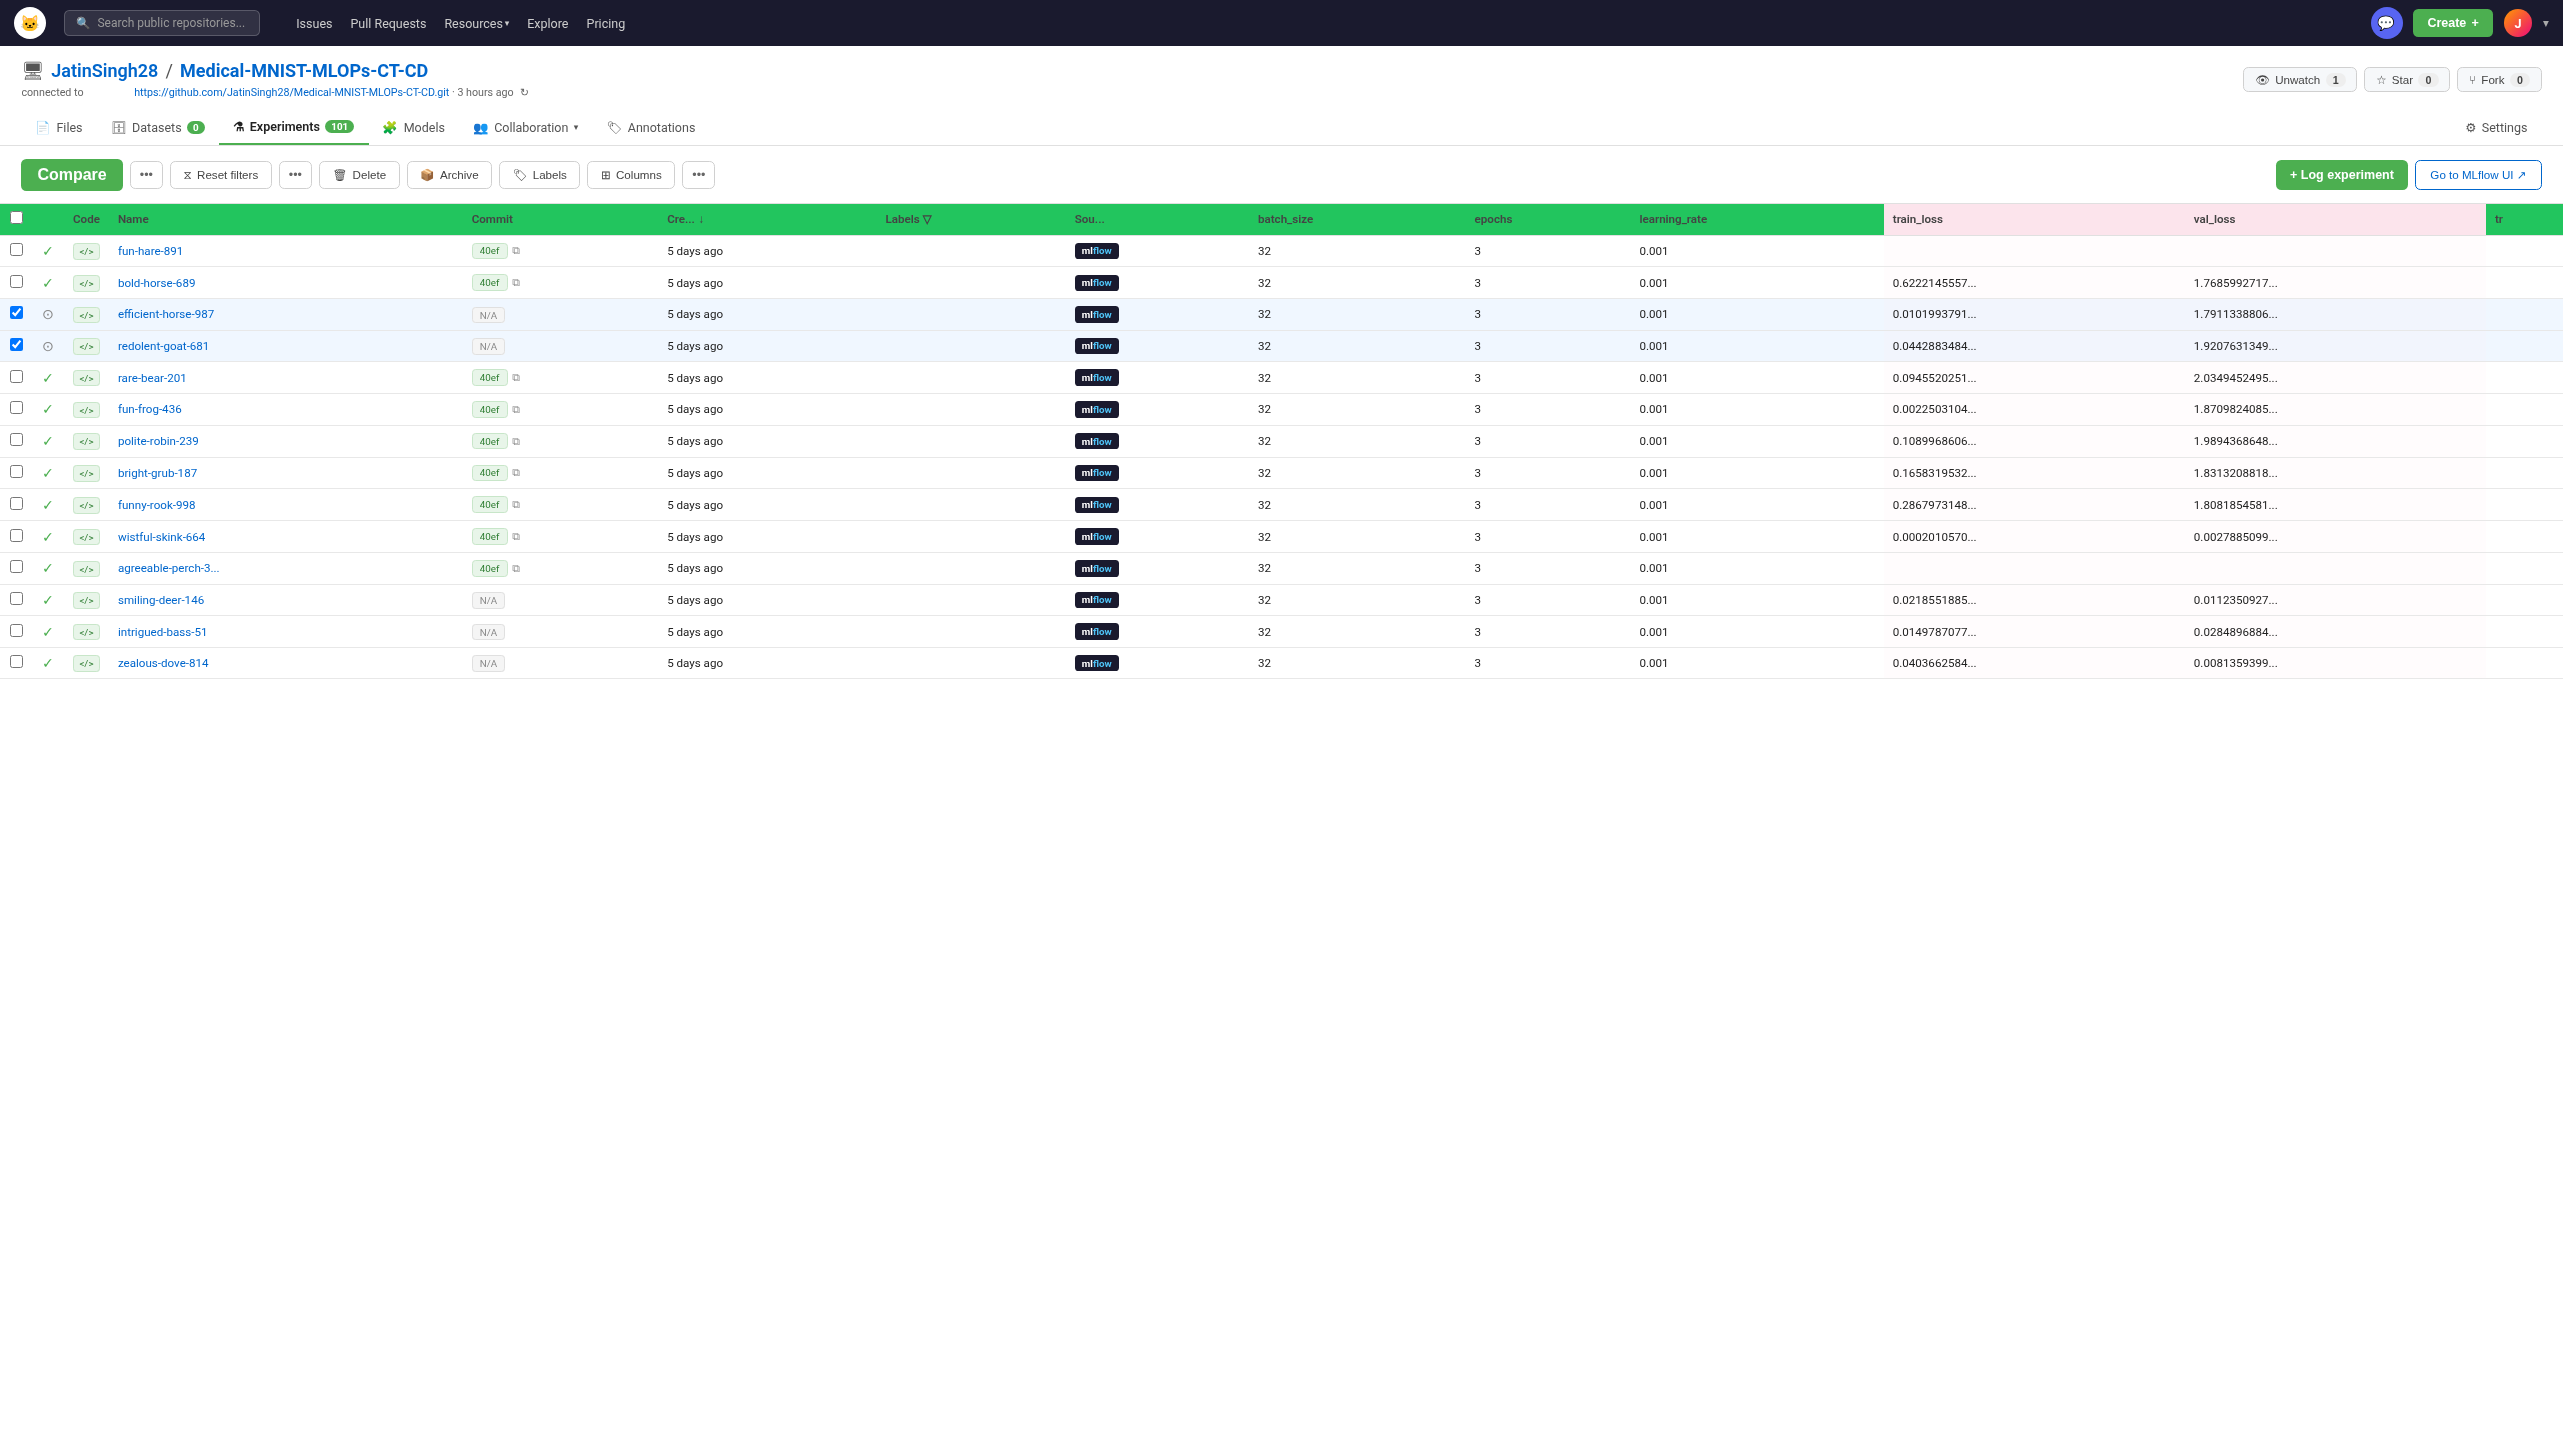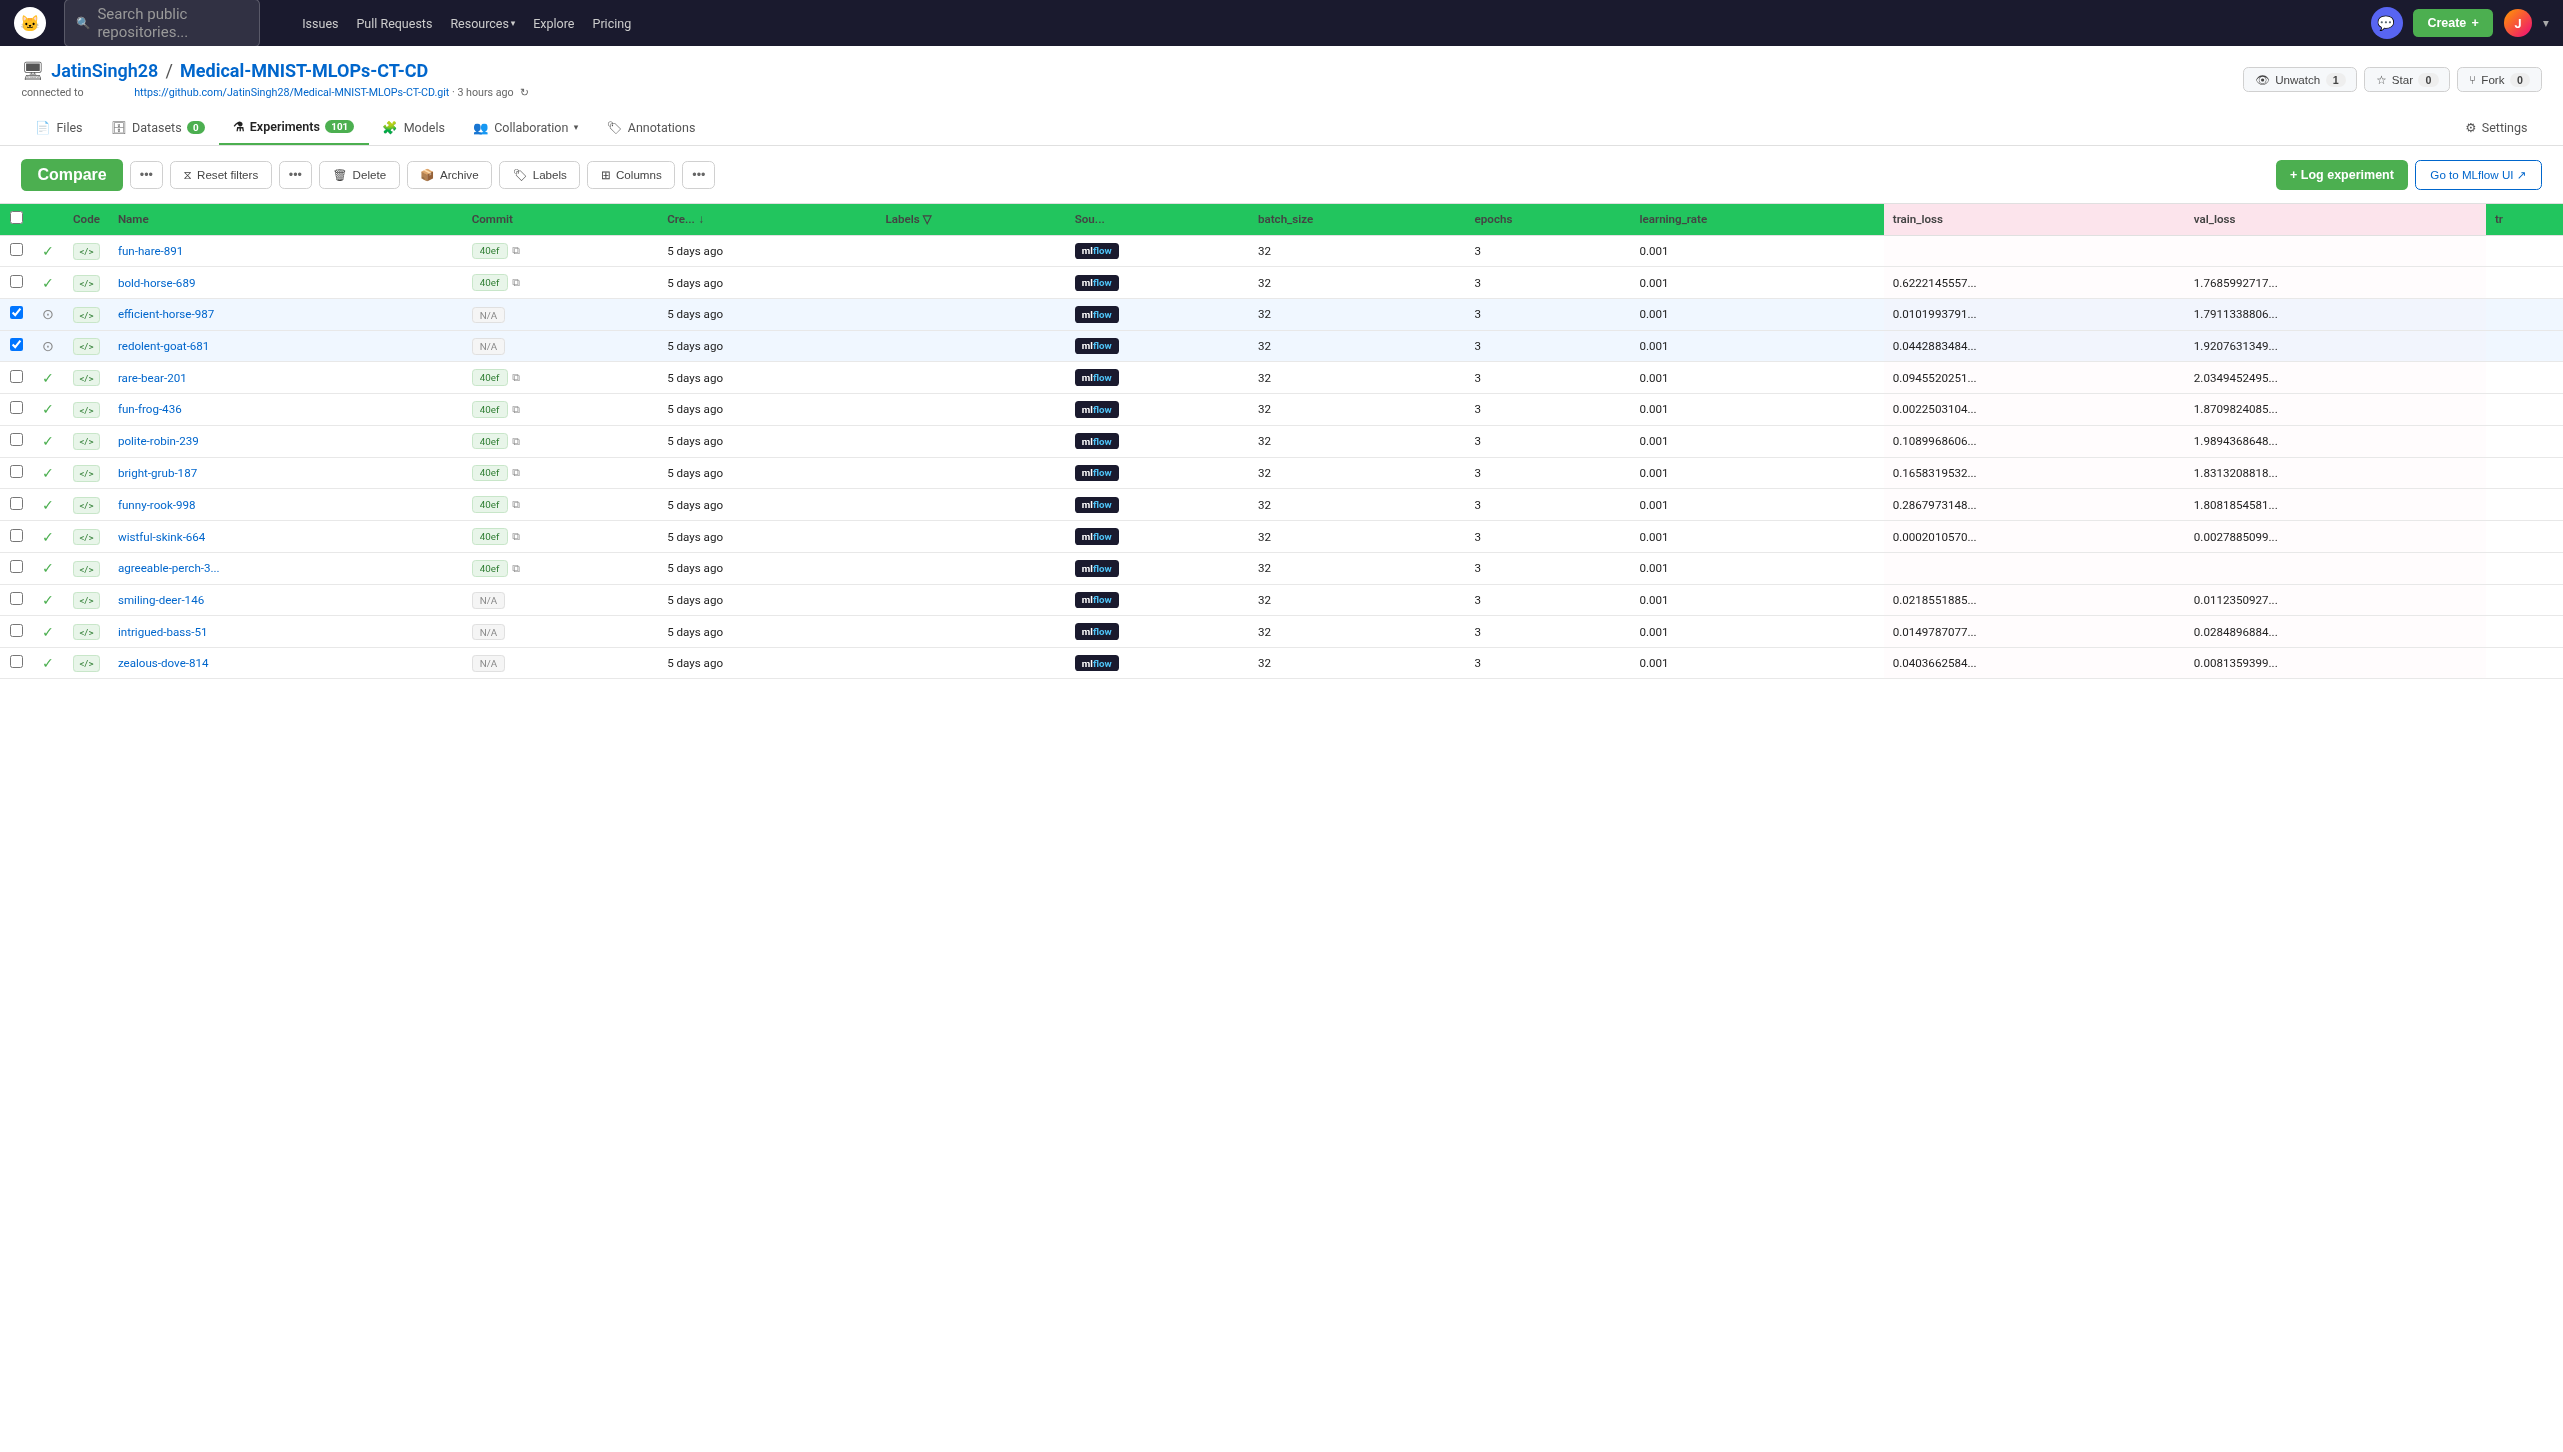--- a/index.html
+++ b/index.html
@@ -2,21 +2,21 @@
 <html style="font-size:14.2px"><head>
   <meta charset="utf-8">
   <style>
     * { box-sizing: border-box; margin: 0; padding: 0; }
     body { font-family: -apple-system, BlinkMacSystemFont, 'Segoe UI', Roboto, sans-serif; font-size: 11.6px; background: #fff; color: #222; overflow-x: hidden; }
 
     
     .top-nav { background: #1a1a2e; display: flex; align-items: center; padding: 0 14.2px; height: 46px; gap: 18px; }
     .top-nav-logo { width: 32px; height: 32px; background: #fff; border-radius: 50%; display: flex; align-items: center; justify-content: center; font-size: 16px; flex-shrink: 0; }
     .top-nav-search { background: rgba(255,255,255,0.1); border: 0.9px solid rgba(255,255,255,0.2); border-radius: 5.3px; padding: 5.3px 10.7px; color: #aaa; display: flex; align-items: center; gap: 7.1px; width: 196px; font-size: 11.6px; cursor: text; }
-    .top-nav-links { display: flex; gap: 18px; margin-left: 24px; }
+    .top-nav-links { display: flex; gap: 18px; margin-left: 18px; }
     .top-nav-links a { color: #ccc; text-decoration: none; font-size: 12.5px; }
     .top-nav-right { margin-left: auto; display: flex; align-items: center; gap: 10.7px; }
     .discord-btn { width: 32px; height: 32px; background: #5865f2; border-radius: 50%; display: flex; align-items: center; justify-content: center; color: #fff; font-size: 14.2px; cursor: pointer; }
     .create-btn { background: #4caf50; color: #fff; border: none; border-radius: 5.3px; padding: 7.1px 14.2px; font-size: 12.5px; cursor: pointer; display: flex; align-items: center; gap: 5.3px; font-weight: 600; }
     .avatar { width: 28.5px; height: 28.5px; border-radius: 50%; background: #888; overflow: hidden; cursor: pointer; }
 
     
     .repo-header { padding: 14.2px 21.4px 0; border-bottom: 0.9px solid #e0e0e0; }
     .repo-title-row { display: flex; align-items: center; gap: 7.1px; margin-bottom: 5.3px; }
     .repo-icon { color: #555; font-size: 18px; }
@@ -72,21 +72,21 @@
     .resources-arrow { font-size: 9px; margin-left: 1.8px; }
     .chevron-down { font-size: 9px; }
   </style>
 </head>
 <body>
 
 <nav class="top-nav">
   <div class="top-nav-logo">🐱</div>
   <div class="top-nav-search">
     <span>🔍</span>
-    <span style="color:#999; font-size:15px;">Search public repositories...</span>
+    <span style="color:#999; font-size:12px;">Search public repositories...</span>
   </div>
   <div class="top-nav-links">
     <a href="#">Issues</a>
     <a href="#">Pull Requests</a>
     <a href="#" style="display:flex;align-items:center;">Resources <span class="resources-arrow">▾</span></a>
     <a href="#">Explore</a>
     <a href="#">Pricing</a>
   </div>
   <div class="top-nav-right">
     <div class="discord-btn">

